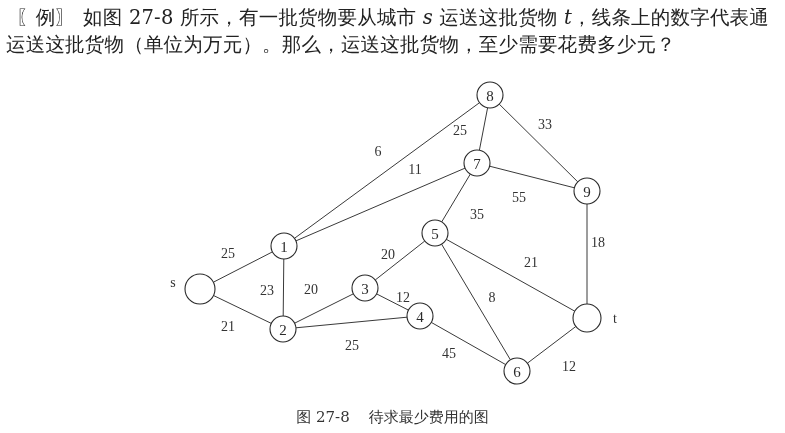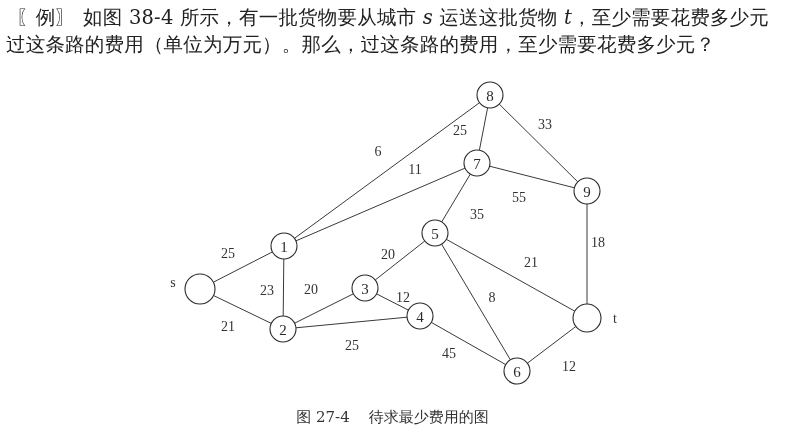--- a/index.html
+++ b/index.html
@@ -81,22 +81,22 @@
     text-align: center;
     font-size: 15px;
     color: #333333;
     white-space: pre;
   }
 </style>
 </head>
 <body>
 
 <div class="problem">
-  <div class="line1"><span class="tag">〖例〗</span><span>如图 38-4 所示，有一批货物要从城市 </span><span class="var">s</span><span> 运送这批货物 </span><span class="var">t</span><span>，至少需要花费多少元</span></div>
-  <div class="line2">过这条路的费用（单位为万元）。那么，过这条路的费用，至少需要花费多少元？</div>
+  <div class="line1"><span class="tag">〖例〗</span><span>如图 27-8 所示，有一批货物要从城市 </span><span class="var">s</span><span> 运送这批货物 </span><span class="var">t</span><span>，线条上的数字代表通</span></div>
+  <div class="line2">运送这批货物（单位为万元）。那么，运送这批货物，至少需要花费多少元？</div>
 </div>
 
 <svg class="graph" width="785" height="433" xmlns="http://www.w3.org/2000/svg">
   <g id="edges">
       <line x1="213.4" y1="282.2" x2="272.4" y2="251.9" class="edge"></line>
       <line x1="213.5" y1="295.5" x2="271.3" y2="323.4" class="edge"></line>
       <line x1="283.8" y1="259.0" x2="283.2" y2="316.0" class="edge"></line>
       <line x1="294.5" y1="238.3" x2="479.5" y2="102.7" class="edge"></line>
       <line x1="295.9" y1="240.9" x2="465.1" y2="168.1" class="edge"></line>
       <line x1="294.6" y1="323.2" x2="353.4" y2="293.8" class="edge"></line>
@@ -176,13 +176,13 @@
       <g>
         <circle cx="587" cy="318" r="14" class="node-circle"></circle>
       </g>
     </g>
   <g id="side-labels">
       <text x="173" y="282" class="side-label">s</text>
       <text x="615" y="318" class="side-label">t</text>
     </g>
 </svg>
 
-<div class="caption">图 27-4    待求最少费用的图</div>
+<div class="caption">图 27-8    待求最少费用的图</div>
 
 </body></html>

